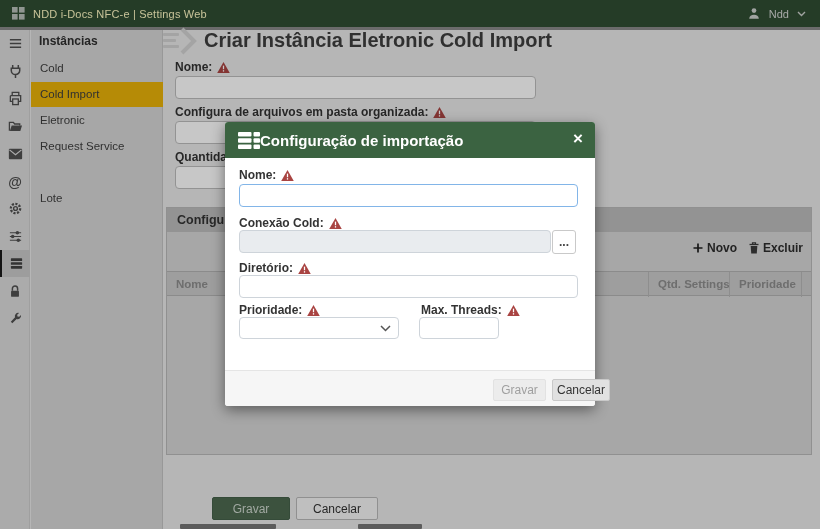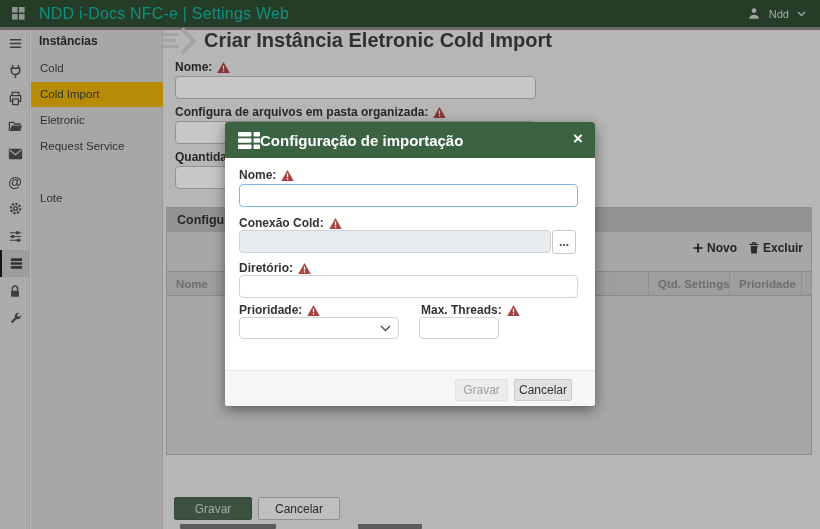--- a/index.html
+++ b/index.html
@@ -4,21 +4,21 @@
 <style>
   * { margin:0; padding:0; box-sizing:border-box; }
   html,body { width:820px; height:529px; overflow:hidden; }
   body { font-family:"Liberation Sans", sans-serif; }
   .screen { position:relative; width:820px; height:529px; background:#e9e9e9; overflow:hidden; }
   .abs { position:absolute; }
 
   
   .topbar { left:0; top:0; width:820px; height:27px; background:#304d33; display:flex; align-items:center; }
   .topbar-logo { margin-left:12px; width:13px; height:13px; }
-  .topbar-title { margin-left:14px; font-size:16px; color:#14b8a6; letter-spacing:.2px; }
+  .topbar-title { margin-left:8px; font-size:11px; color:#fef9c3; letter-spacing:.2px; }
   .topbar-user { position:absolute; right:14px; top:0; height:27px; display:flex; align-items:center; gap:8px; cursor:pointer; }
   .topbar-user span { font-size:11px; color:#d6d9d6; }
   .underbar { left:0; top:27px; width:820px; height:3px; background:#8a8a8a; }
 
   
   .iconstrip { left:0; top:30px; width:30px; height:499px; background:#dcdcdc; border-right:1px solid #cccccc; }
   .strip-item { position:absolute; left:0; width:30px; height:27px; display:flex; align-items:center; justify-content:center; cursor:pointer; }
   .strip-item.active { background:#c9c9c9; border-left:2px solid #1a1a1a; }
   .strip-item svg, .strip-item .atchar { opacity:.85; }
   .atchar { font-size:14px; font-weight:bold; color:#333; line-height:14px; }
@@ -36,21 +36,21 @@
   .txt-input { position:absolute; width:361px; height:23px; background:#fff; border:1px solid #bdbdbd; border-radius:4px; font-size:12px; padding:0 6px; color:#333; }
 
   .panel { left:166px; top:207px; width:646px; height:248px; background:#d6d6d6; border:1px solid #b9b9b9; }
   .panel-header { position:absolute; left:0; top:0; width:644px; height:24px; background:#bdbdbd; line-height:24px; padding-left:10px; font-size:12.5px; font-weight:bold; color:#333; overflow:hidden; white-space:nowrap; }
   .grid-toolbar { position:absolute; right:8px; top:33px; display:flex; align-items:center; gap:12px; }
   .tb-btn { display:flex; align-items:center; gap:4px; font-size:12px; font-weight:600; color:#2d2d2d; cursor:pointer; background:none; border:none; font-family:inherit; }
   .thead { position:absolute; left:0; top:63px; width:644px; height:25px; background:#cbcbcb; border-top:1px solid #b2b2b2; border-bottom:1px solid #b2b2b2; display:flex; }
   .th { height:25px; line-height:24px; font-size:11.5px; font-weight:bold; color:#8d8d8d; padding-left:9px; border-right:1px solid #b6b6b6; overflow:hidden; white-space:nowrap; }
   .th:last-child { border-right:none; }
 
-  .btn { font-family:inherit; font-size:12px; cursor:pointer; border-radius:2px; }
+  .btn { font-family:inherit; font-size:12px; cursor:pointer; border-radius:2px;margin-left:38px; }
   .btn-gravar-main { left:174px; top:497px; width:78px; height:23px; background:#4d6a50; color:#cfd8cf; border:1px solid #44604a; }
   .btn-cancelar-main { left:258px; top:497px; width:82px; height:23px; background:#f5f5f5; color:#333; border:1px solid #b9b9b9; }
   .footer-frag { top:524px; height:5px; background:#757575; border-radius:1px; }
 
   
   .overlay { left:0; top:0; width:820px; height:529px; background:rgba(0,0,0,.22); z-index:50; }
   .modal { left:225px; top:122px; width:370px; height:284px; background:#fff; border-radius:3px; box-shadow:0 4px 14px rgba(0,0,0,.45); z-index:60; }
   .modal-header { position:absolute; left:0; top:0; width:370px; height:36px; background:#3b6341; border-radius:3px 3px 0 0; display:flex; align-items:center; }
   .modal-header svg { margin-left:13px; }
   .modal-title { margin-left:0; font-size:15px; font-weight:bold; color:#fff; }

